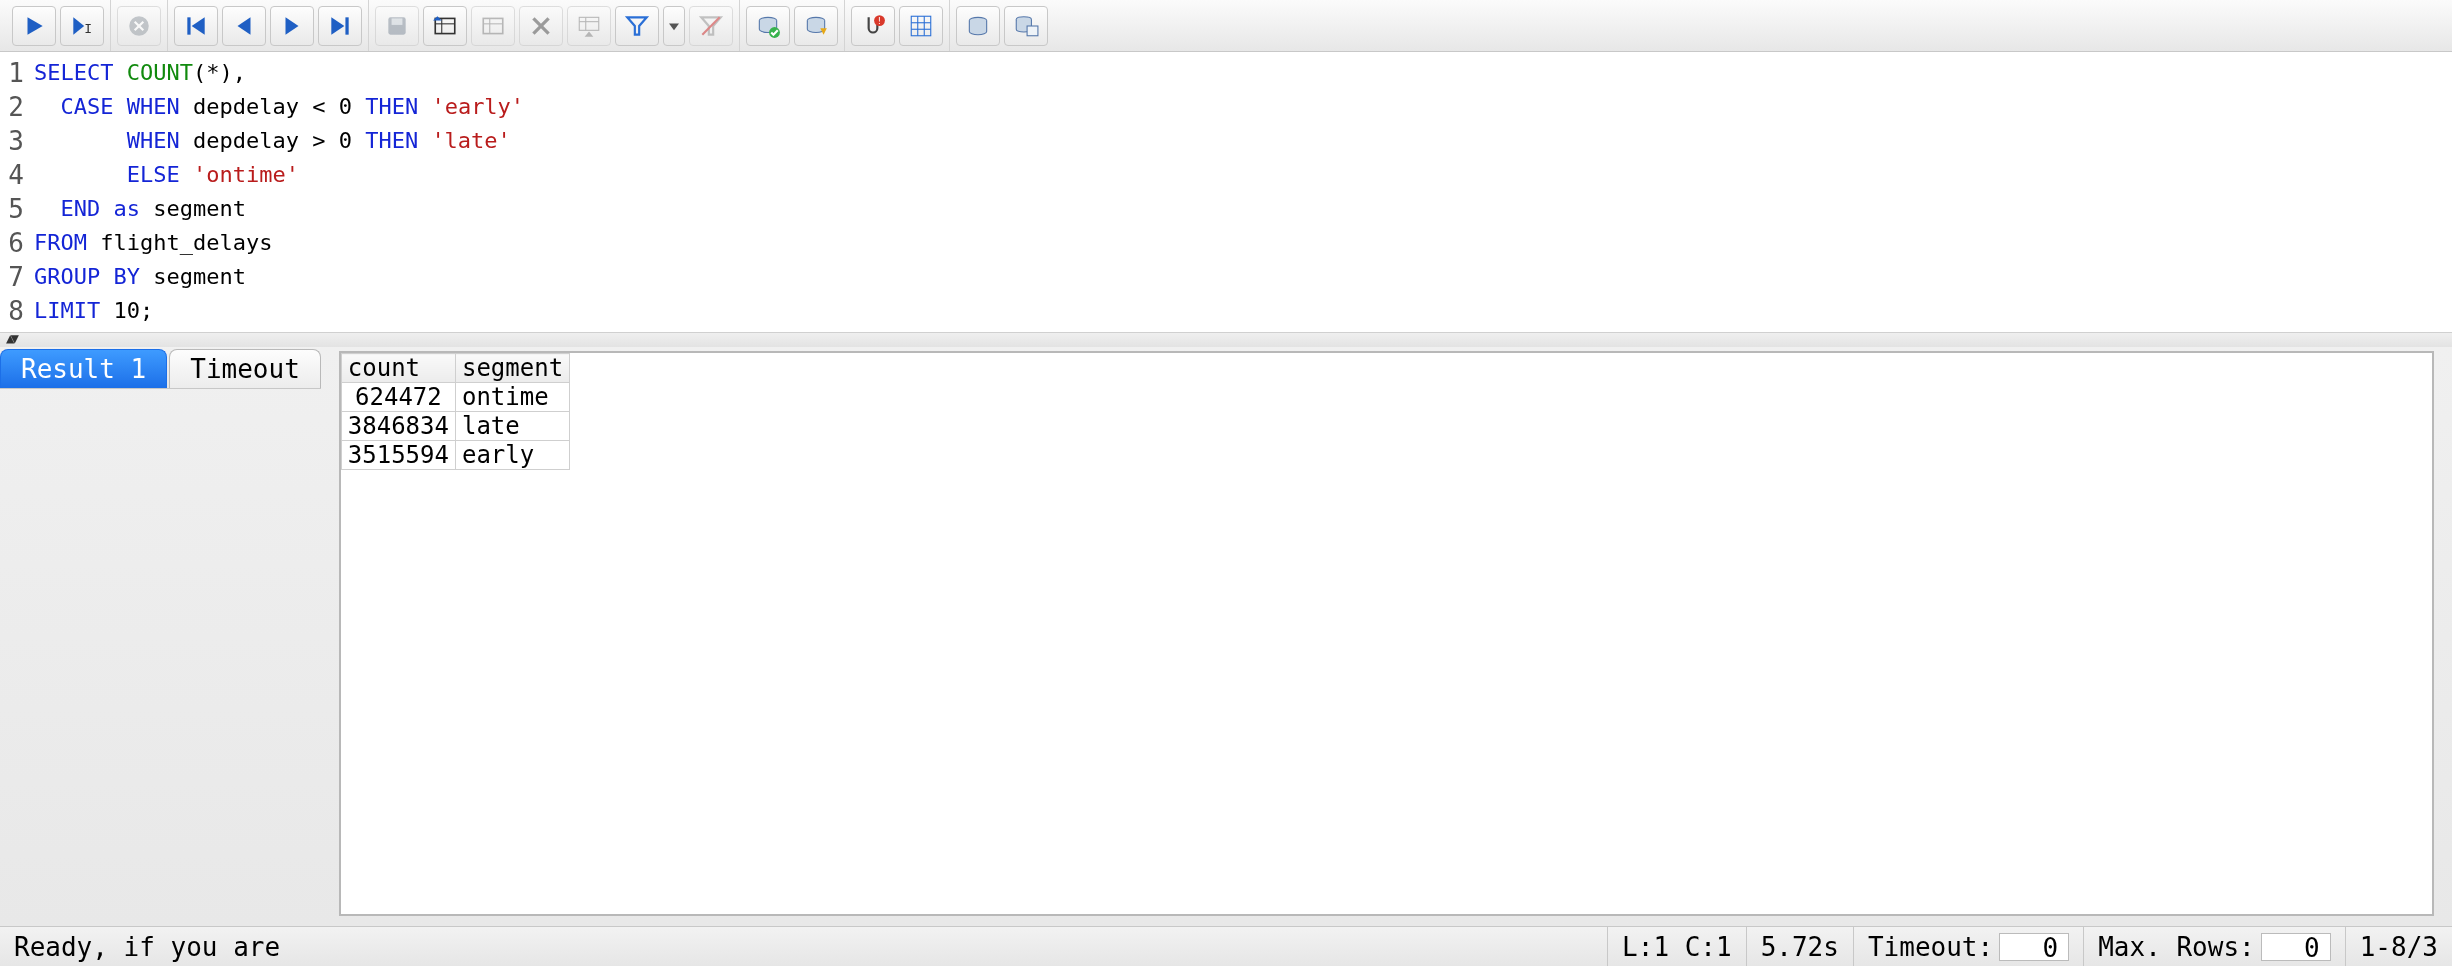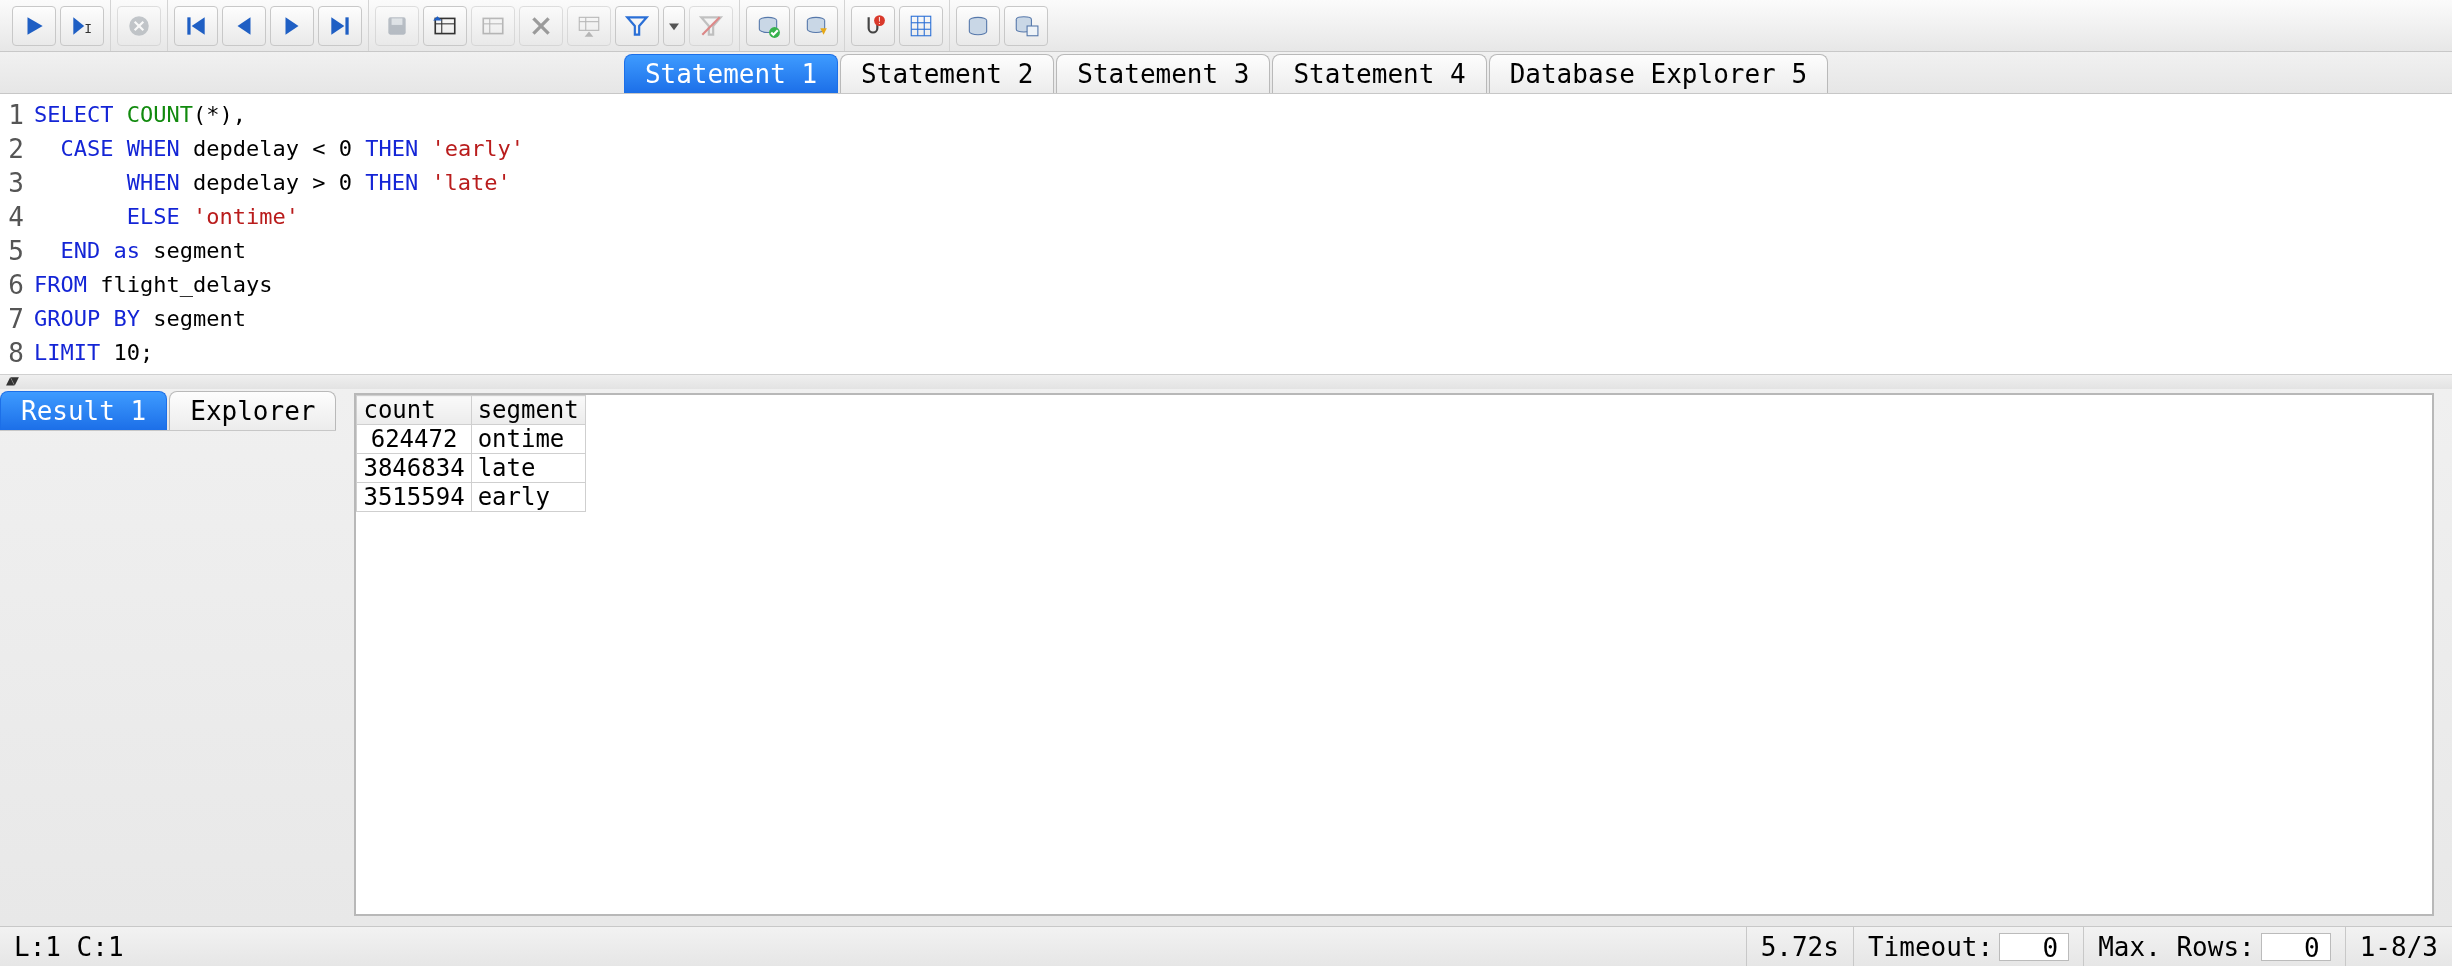--- a/index.html
+++ b/index.html
@@ -331,48 +331,41 @@
         <svg viewBox="0 0 24 24">
             <ellipse cx="10" cy="6" rx="7" ry="2.5" fill="#c9d7e6" stroke="#5577aa"></ellipse>
             <path d="M3 6v9c0 1.4 3.1 2.5 7 2.5s7-1.1 7-2.5V6" fill="#c9d7e6" stroke="#5577aa"></path>
             <rect x="13" y="12" width="10" height="9" fill="#eef3f8" stroke="#5577aa"></rect>
           </svg>
       </div>
     </div>
 
   </div>
 
-  <div class="tab-row" id="stmt-tabs">
-      <div class="tab active">Statement 1</div>
-      <div class="tab">Statement 2</div>
-      <div class="tab">Statement 3</div>
-      <div class="tab">Statement 4</div>
-      <div class="tab">Database Explorer 5</div>
-    </div>
 
   <div class="editor-wrap">
     <div class="gutter" id="gutter">
         <div>1</div>
         <div>2</div>
         <div>3</div>
         <div>4</div>
         <div>5</div>
         <div>6</div>
         <div>7</div>
         <div>8</div>
       </div>
     <div class="code" id="code"><div><span class="kw">SELECT</span> <span class="fn">COUNT</span>(*),</div><div>  <span class="kw">CASE</span> <span class="kw">WHEN</span> depdelay &lt; 0 <span class="kw">THEN</span> <span class="str">'early'</span></div><div>       <span class="kw">WHEN</span> depdelay &gt; 0 <span class="kw">THEN</span> <span class="str">'late'</span></div><div>       <span class="kw">ELSE</span> <span class="str">'ontime'</span></div><div>  <span class="kw">END</span> <span class="kw">as</span> segment</div><div><span class="kw">FROM</span> flight_delays</div><div><span class="kw">GROUP</span> <span class="kw">BY</span> segment</div><div><span class="kw">LIMIT</span> 10;</div></div>
   </div>
 
   <div class="splitter">▲▼</div>
 
   <div class="result-pane">
     <div class="tab-row" id="res-tabs">
         <div class="tab active">Result 1</div>
-        <div class="tab">Explorer</div>
+        <div class="tab">Timeout</div>
       </div>
 
     <div class="result-body">
       <table class="result" id="result-table">
         <thead>
             <tr id="result-head">
               <th>count</th>
               <th>segment</th>
             </tr>
           </thead>
@@ -388,20 +381,21 @@
             <tr>
               <td class="num">3515594</td>
               <td>early</td>
             </tr>
           </tbody>
       </table>
     </div>
   </div>
 
   <div class="status">
+    <div class="cell">Ready, if you are</div>
     <div class="cell">L:1 C:1</div>
     <div class="cell">5.72s</div>
     <div class="cell">
       <span>Timeout:</span>
       <span class="boxed">0</span>
     </div>
     <div class="cell">
       <span>Max. Rows:</span>
       <span class="boxed">0</span>
     </div>

